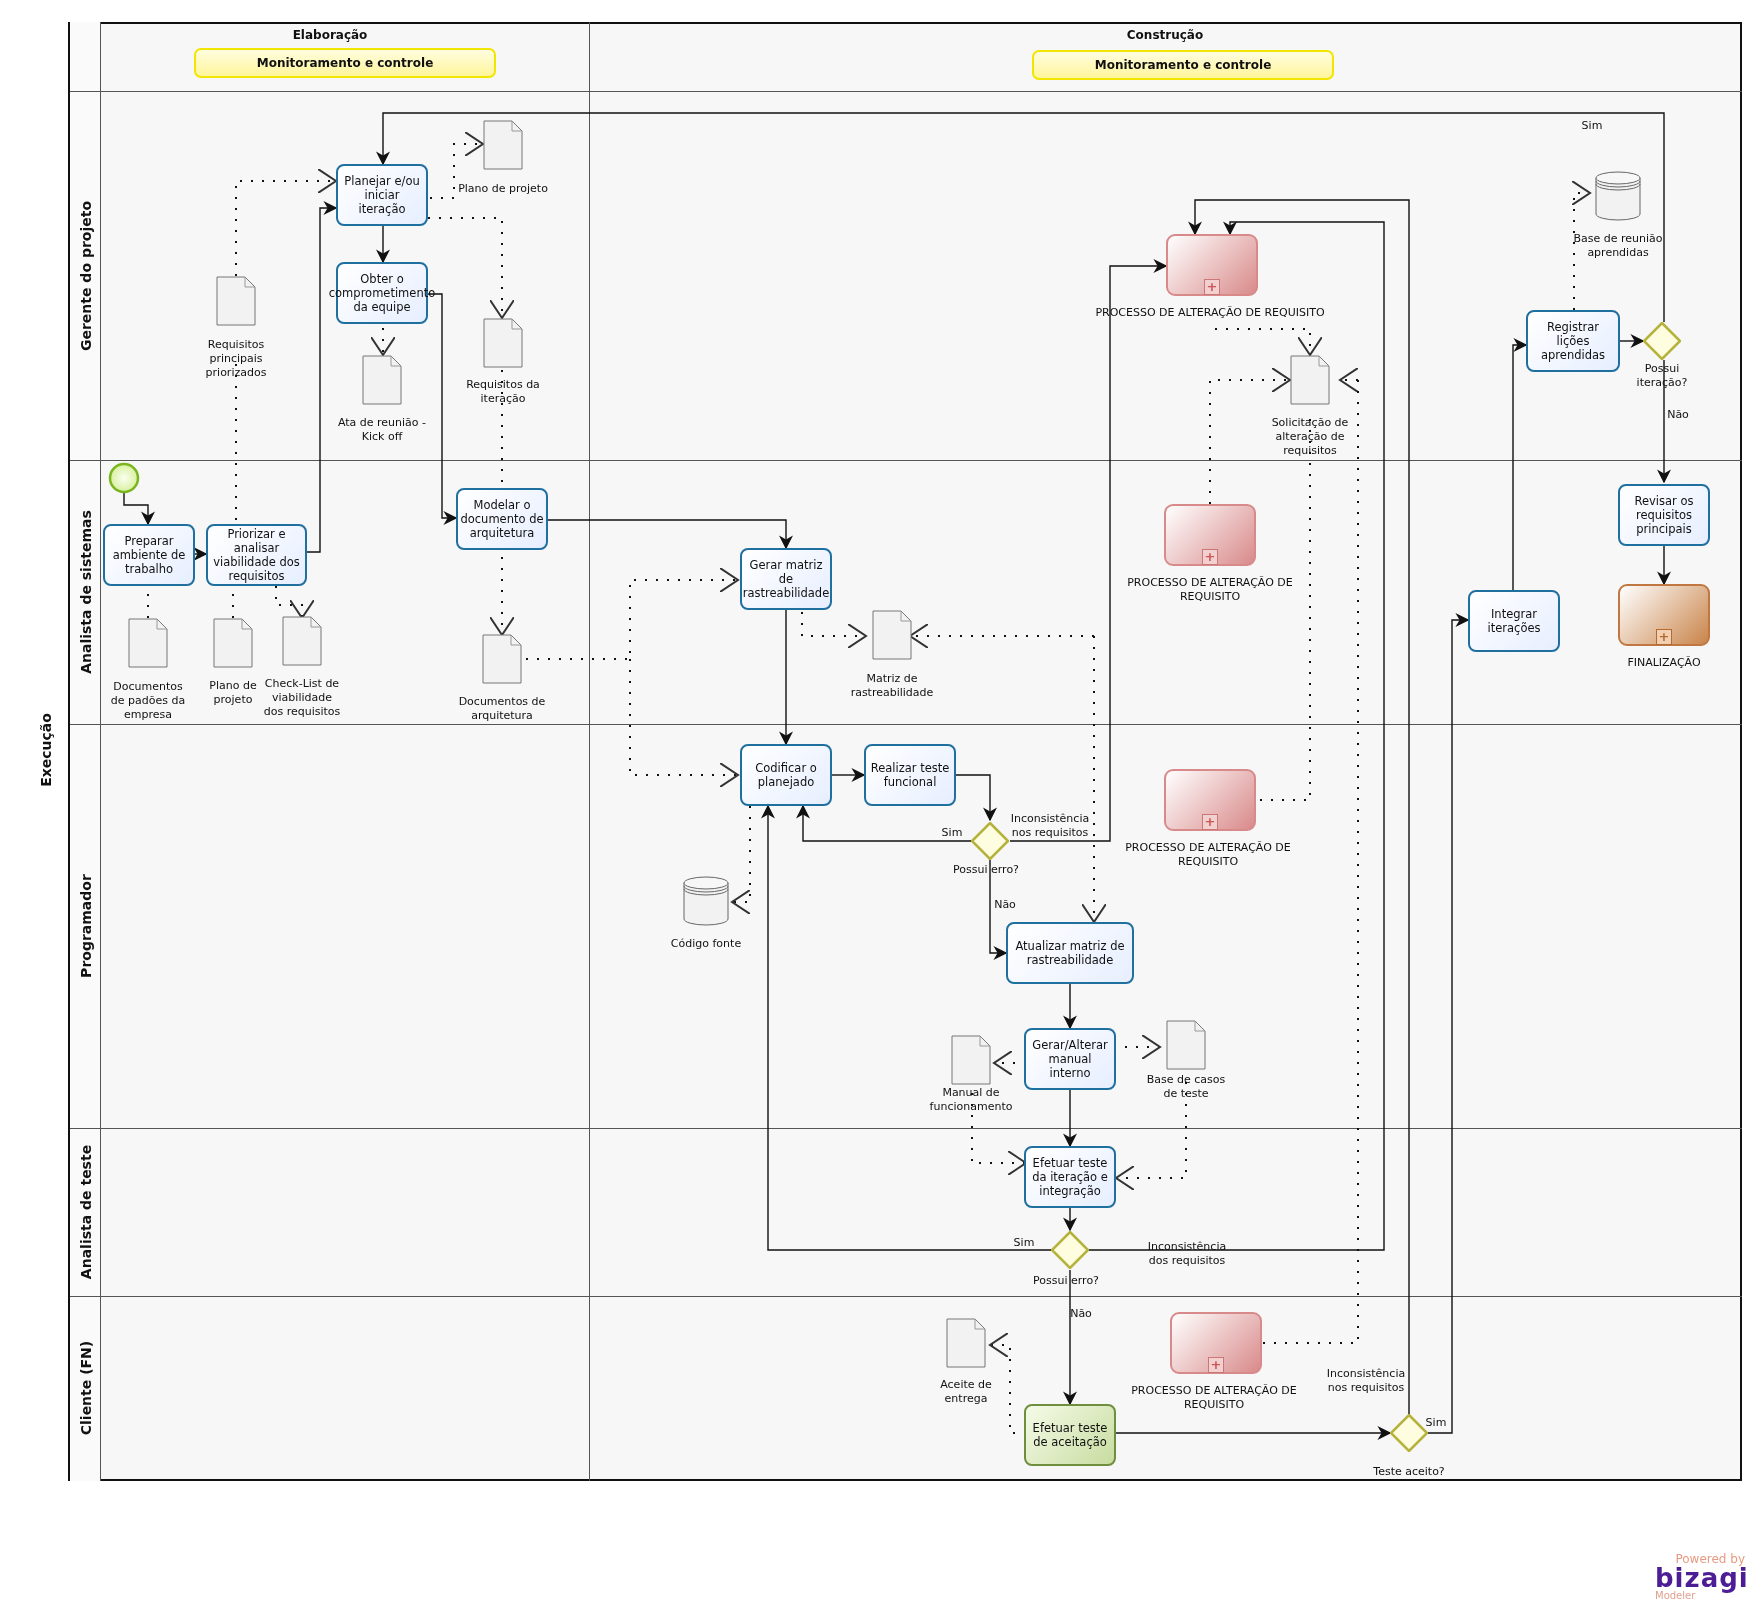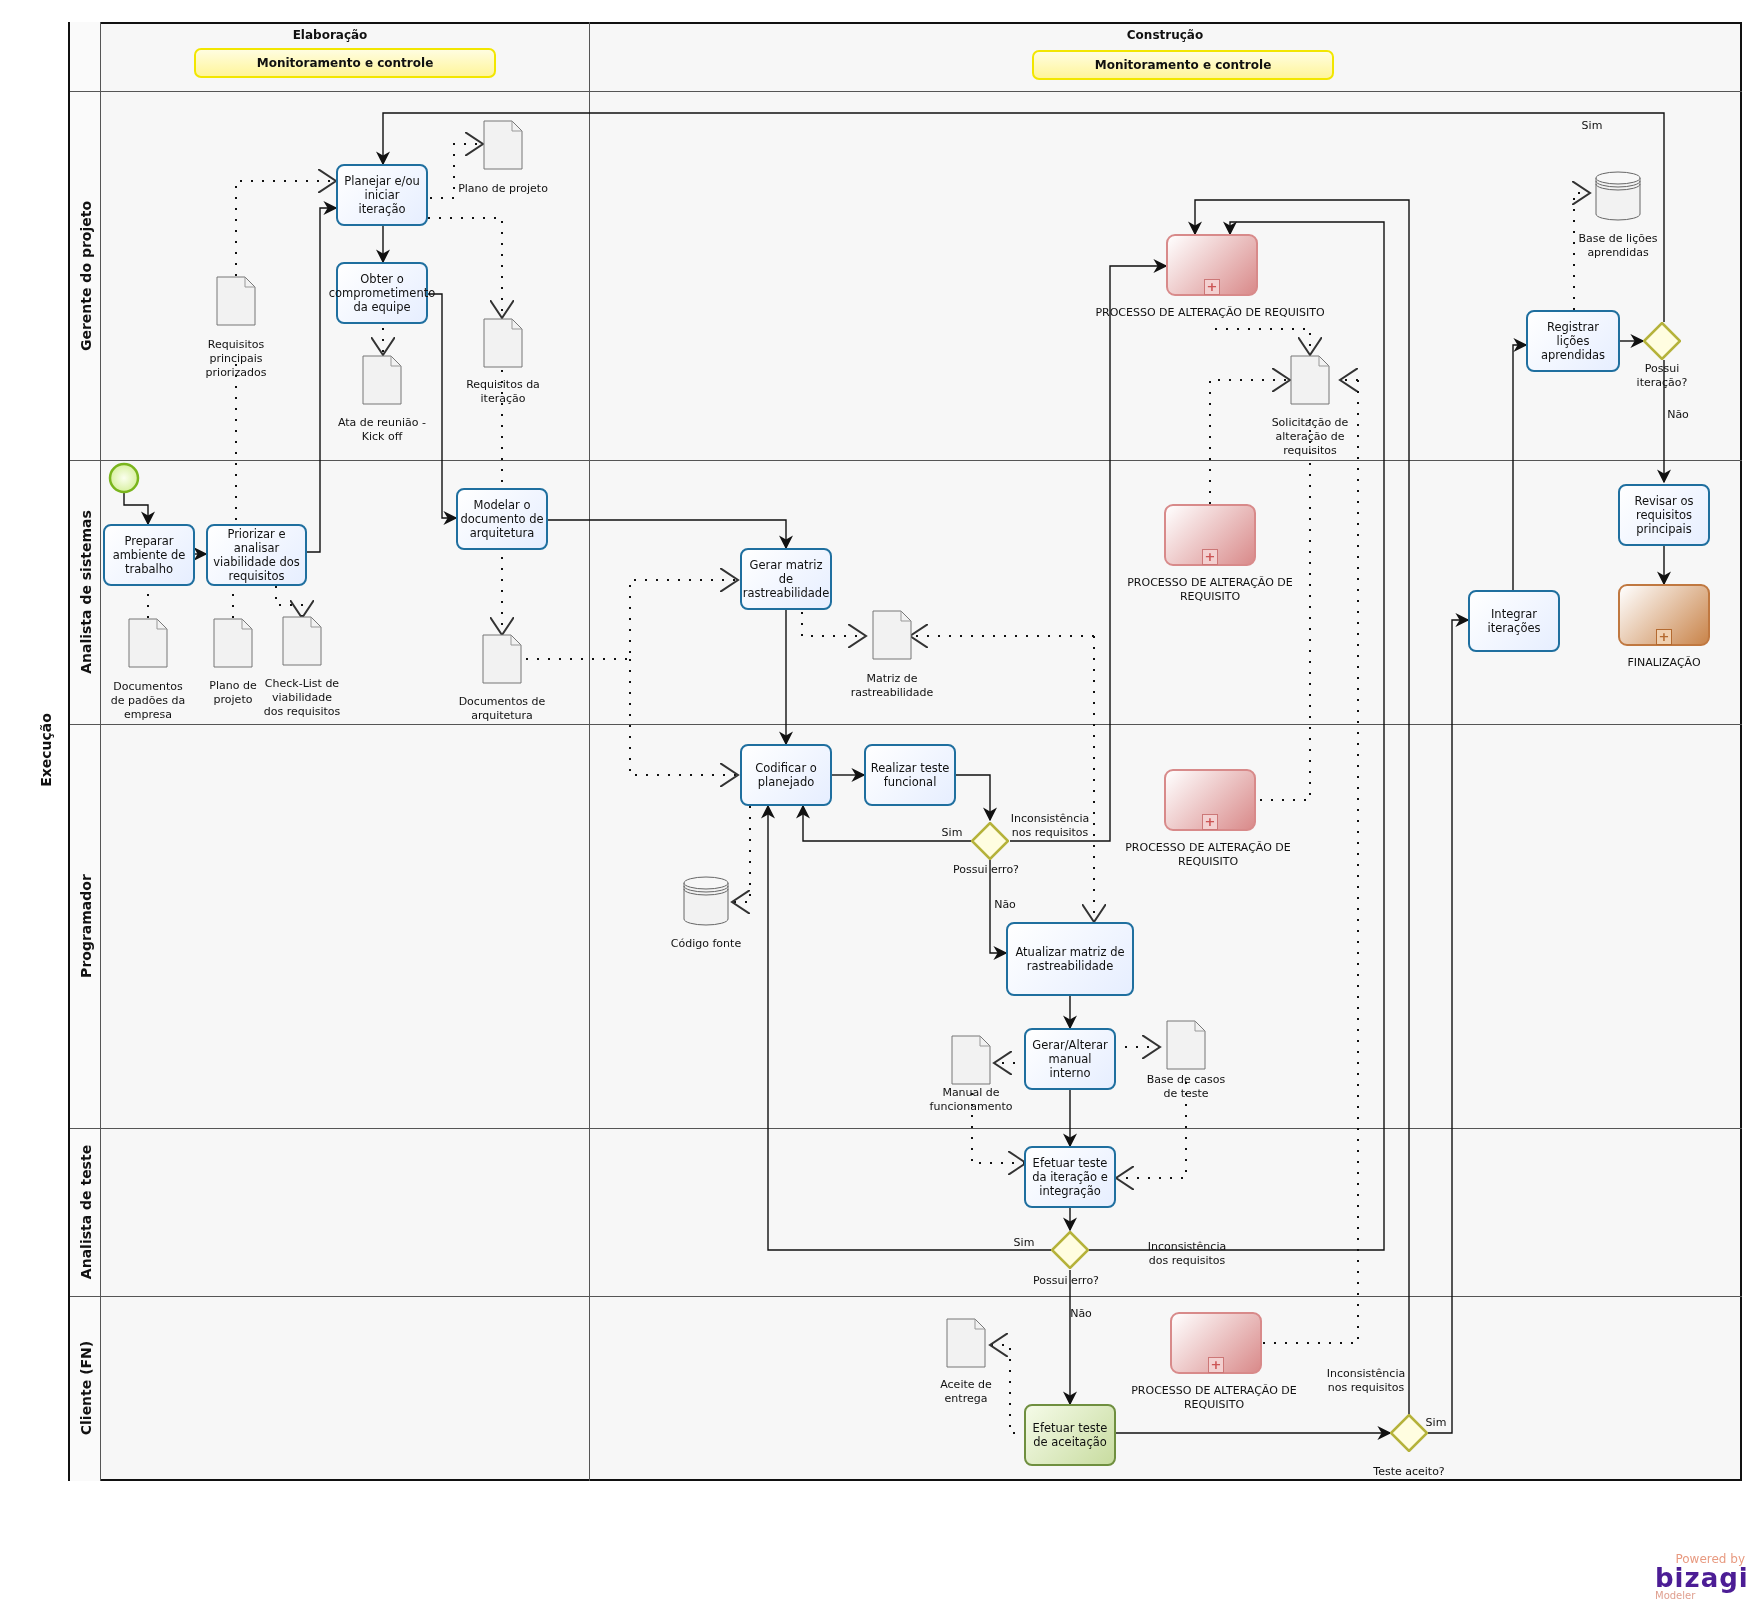--- a/index.html
+++ b/index.html
@@ -131,21 +131,21 @@
   </svg>
 
   <div class="task" style="left:336px;top:164px;width:92px;height:62px;">Planejar e/ou iniciar iteração</div>
   <div class="task" style="left:336px;top:262px;width:92px;height:62px;">Obter o comprometimento da equipe</div>
   <div class="task" style="left:103px;top:524px;width:92px;height:62px;">Preparar ambiente de trabalho</div>
   <div class="task" style="left:206px;top:524px;width:101px;height:62px;">Priorizar e analisar viabilidade dos requisitos</div>
   <div class="task" style="left:456px;top:488px;width:92px;height:62px;">Modelar o documento de arquitetura</div>
   <div class="task" style="left:740px;top:548px;width:92px;height:62px;">Gerar matriz de rastreabilidade</div>
   <div class="task" style="left:740px;top:744px;width:92px;height:62px;">Codificar o planejado</div>
   <div class="task" style="left:864px;top:744px;width:92px;height:62px;">Realizar teste funcional</div>
-  <div class="task" style="left:1006px;top:922px;width:128px;height:74px;">Atualizar matriz de rastreabilidade</div>
+  <div class="task" style="left:1006px;top:922px;width:128px;height:62px;">Atualizar matriz de rastreabilidade</div>
   <div class="task" style="left:1024px;top:1028px;width:92px;height:62px;">Gerar/Alterar manual interno</div>
   <div class="task" style="left:1024px;top:1146px;width:92px;height:62px;">Efetuar teste da iteração e integração</div>
   <div class="task green" style="left:1024px;top:1404px;width:92px;height:62px;">Efetuar teste de aceitação</div>
   <div class="task" style="left:1526px;top:310px;width:94px;height:62px;">Registrar lições aprendidas</div>
   <div class="task" style="left:1468px;top:590px;width:92px;height:62px;">Integrar iterações</div>
   <div class="task" style="left:1618px;top:484px;width:92px;height:62px;">Revisar os requisitos principais</div>
 
   <div class="sub" style="left:1166px;top:234px;width:92px;height:62px;">
       <div class="plus">+</div>
     </div>
@@ -278,20 +278,20 @@
       <path d="M1,1 H29 L39,11 V49 H1 z" fill="#f2f2f2" stroke="#777"></path>
       <path d="M29,1 V11 H39" fill="none" stroke="#999"></path>
     </svg>
   <div class="lbl" style="left:1310px;top:416px;width:80px;white-space:normal;">Solicitação de alteração de requisitos</div>
 
   <svg class="db" style="left:1592px;top:170px;" viewBox="0 0 52 52">
       <path d="M4,8 V44 A22,6 0 0 0 48,44 V8" fill="#f2f2f2" stroke="#666"></path>
       <ellipse cx="26" cy="8" rx="22" ry="6" fill="#f7f7f7" stroke="#666"></ellipse>
       <path d="M4,11 A22,6 0 0 0 48,11 M4,14 A22,6 0 0 0 48,14" fill="none" stroke="#666"></path>
     </svg>
-  <div class="lbl" style="left:1618px;top:232px;width:90px;white-space:normal;">Base de lições aprendidas</div>
+  <div class="lbl" style="left:1618px;top:232px;width:90px;white-space:normal;">Base de reunião aprendidas</div>
 
   <div class="bizagi">
     <div style="text-align:right;font-size:12px;color:#e89a80;">Powered by</div>
     <div style="font-size:26px;line-height:24px;font-weight:bold;color:#4c1d95;letter-spacing:1px;">bizagi</div>
     <div style="font-size:10px;color:#e0a090;">Modeler</div>
   </div>
 </div>
 
 </body></html>

